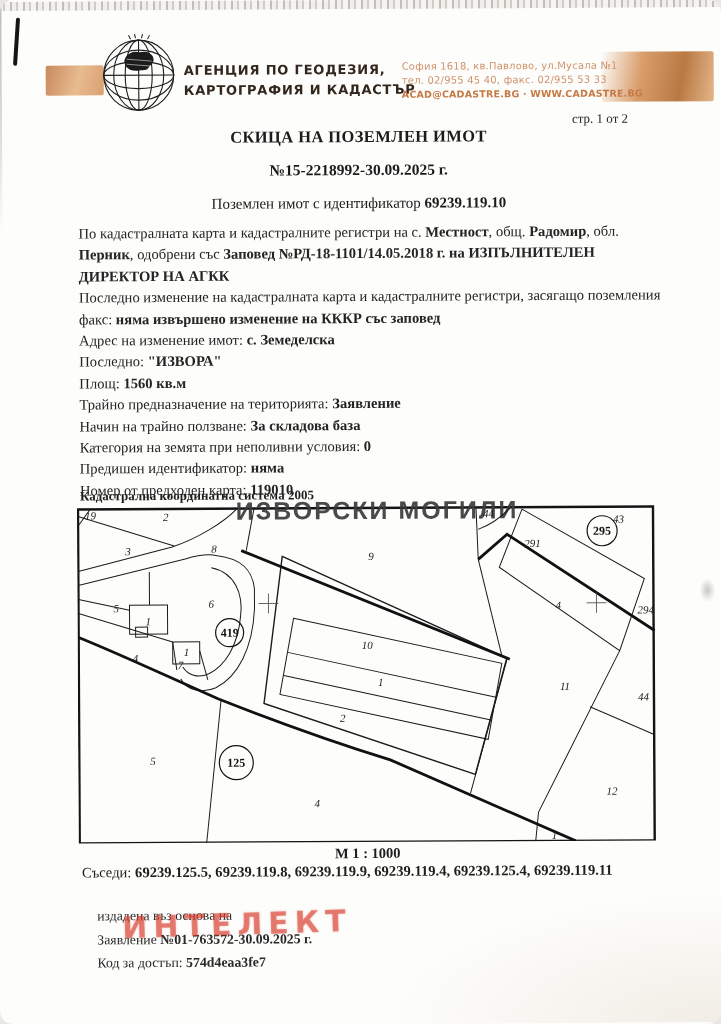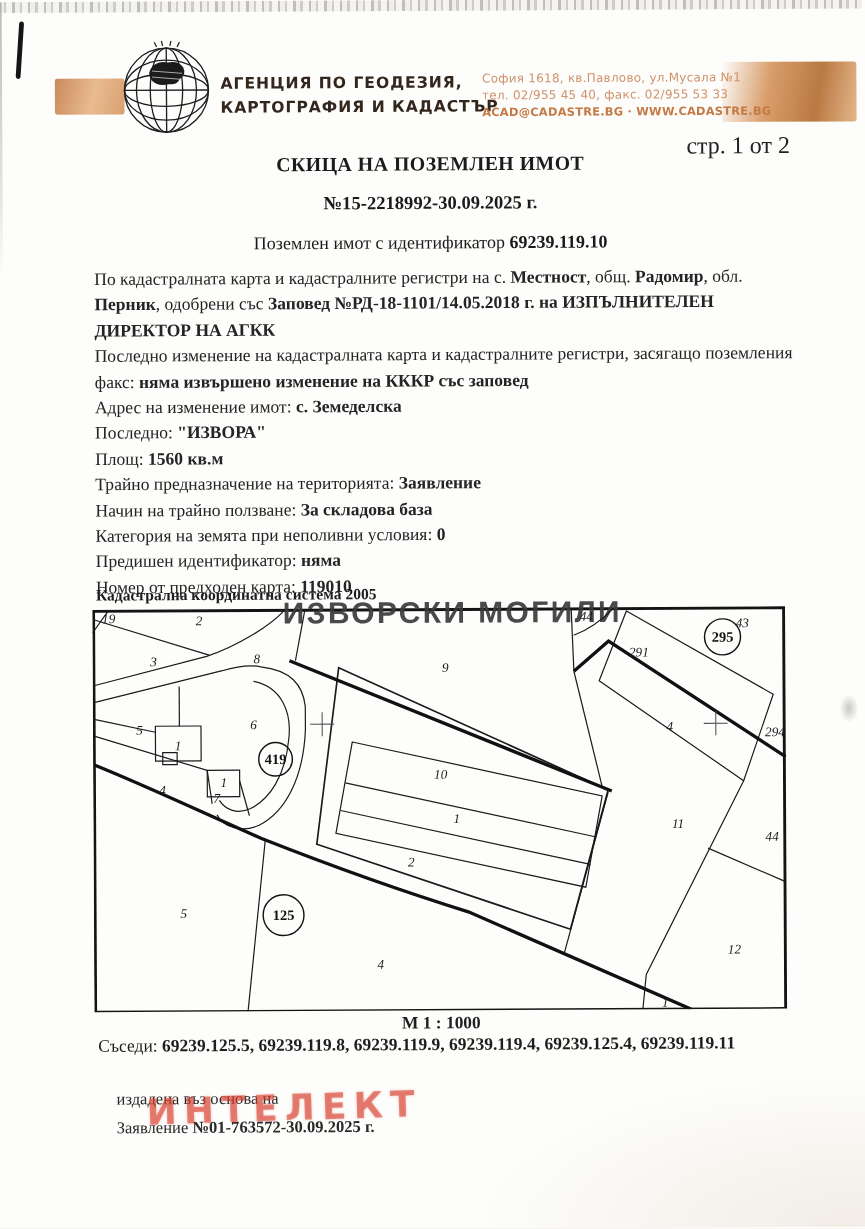--- a/index.html
+++ b/index.html
@@ -1,17 +1,17 @@
 <!DOCTYPE html>
 <html><head>
 <meta charset="utf-8">
 <style>
   html,body{margin:0;padding:0;background:#e9e7e3;}
   .page{position:relative;width:721px;height:1024px;background:#fdfdfb;overflow:hidden;
-        font-family:"Liberation Serif","DejaVu Serif",serif;color:#1e1e1e;}
+        font-family:"Liberation Serif","DejaVu Serif",serif;color:#1e1e1e;border-radius:13px;}
   .sheet{position:absolute;inset:0;transform:rotate(-0.3deg);}
   
   .scan-top{position:absolute;left:0;top:0;width:721px;height:9px;opacity:.55;
     background:repeating-linear-gradient(90deg,#8f8c86 0 2px,#e6e3de 2px 6px,#a9a59e 6px 8px,#efece7 8px 13px);}
   .scan-left{position:absolute;left:0;top:0;width:4px;height:230px;
     background:linear-gradient(#7a7772,#cfccc6 70%,transparent);opacity:.5;}
   .pen-mark{position:absolute;left:17px;top:16px;width:4px;height:48px;background:#151515;
     border-radius:2px;transform:rotate(4deg);}
   .smudge{position:absolute;left:699px;top:580px;width:16px;height:24px;border-radius:50%;
     background:radial-gradient(#8a8780,transparent 70%);opacity:.45;}
@@ -22,21 +22,21 @@
   .bar-left{left:48px;top:64px;width:58px;height:30px;
     background:linear-gradient(105deg,#c98a5d,#e9bb90 55%,#d9a071);}
   .bar-right{left:604px;top:53px;width:112px;height:50px;
     background:linear-gradient(100deg,rgba(233,187,144,0) 0%,#d99e6c 35%,#b97943 70%,#e4b68a 100%);}
   .logo{position:absolute;left:100px;top:32px;}
   .agency{position:absolute;left:186px;top:60px;font-family:"DejaVu Sans","Liberation Sans",sans-serif;
     font-weight:bold;font-size:13px;letter-spacing:.8px;color:#33261c;line-height:20px;}
   .contact{position:absolute;left:404px;top:60px;font-family:"DejaVu Sans","Liberation Sans",sans-serif;
     font-size:10px;color:#d0926b;line-height:14px;letter-spacing:.2px;}
   .contact .em{font-weight:bold;color:#c57a45;font-size:9.5px;}
-  .page-ind{position:absolute;left:574px;top:112px;font-size:20px;color:#222;}
+  .page-ind{position:absolute;left:574px;top:112px;font-size:13px;color:#222;}
   
   .t-center{position:absolute;left:0;width:721px;text-align:center;font-weight:bold;color:#1b1b1b;}
   .t1{top:127px;font-size:16.5px;letter-spacing:.4px;}
   .t2{top:161px;font-size:15.5px;}
   .t3{top:195px;font-size:15px;font-weight:normal;}
   
   .body-block{position:absolute;left:80px;top:222px;width:592px;font-size:14.6px;line-height:21.4px;color:#242424;}
   .b{font-weight:bold;}
   .coord-sys{position:absolute;left:80px;top:487px;font-size:13px;font-weight:bold;color:#1d1d1d;}
   
@@ -229,17 +229,18 @@
           </g>
     </svg>
   </div>
 
   <div class="scale-lbl">М 1 : 1000</div>
   <div class="neighbors"><span>Съседи: </span><span class="b">69239.125.5, 69239.119.8, 69239.119.9, 69239.119.4, 69239.125.4, 69239.119.11</span></div>
 
   <div class="footer">
     <div><span>издадена въз основа на</span></div>
     <div><span>Заявление </span><span class="b">№01-763572-30.09.2025 г.</span></div>
+    <div><span>Код за достъп: </span><span class="b">574d4eaa3fe7</span></div>
   </div>
   <div class="stamp" style="color: rgba(216, 62, 45, 0.55);">ИНТЕЛЕКТ</div>
 
  </div>
 </div>
 
 </body></html>

